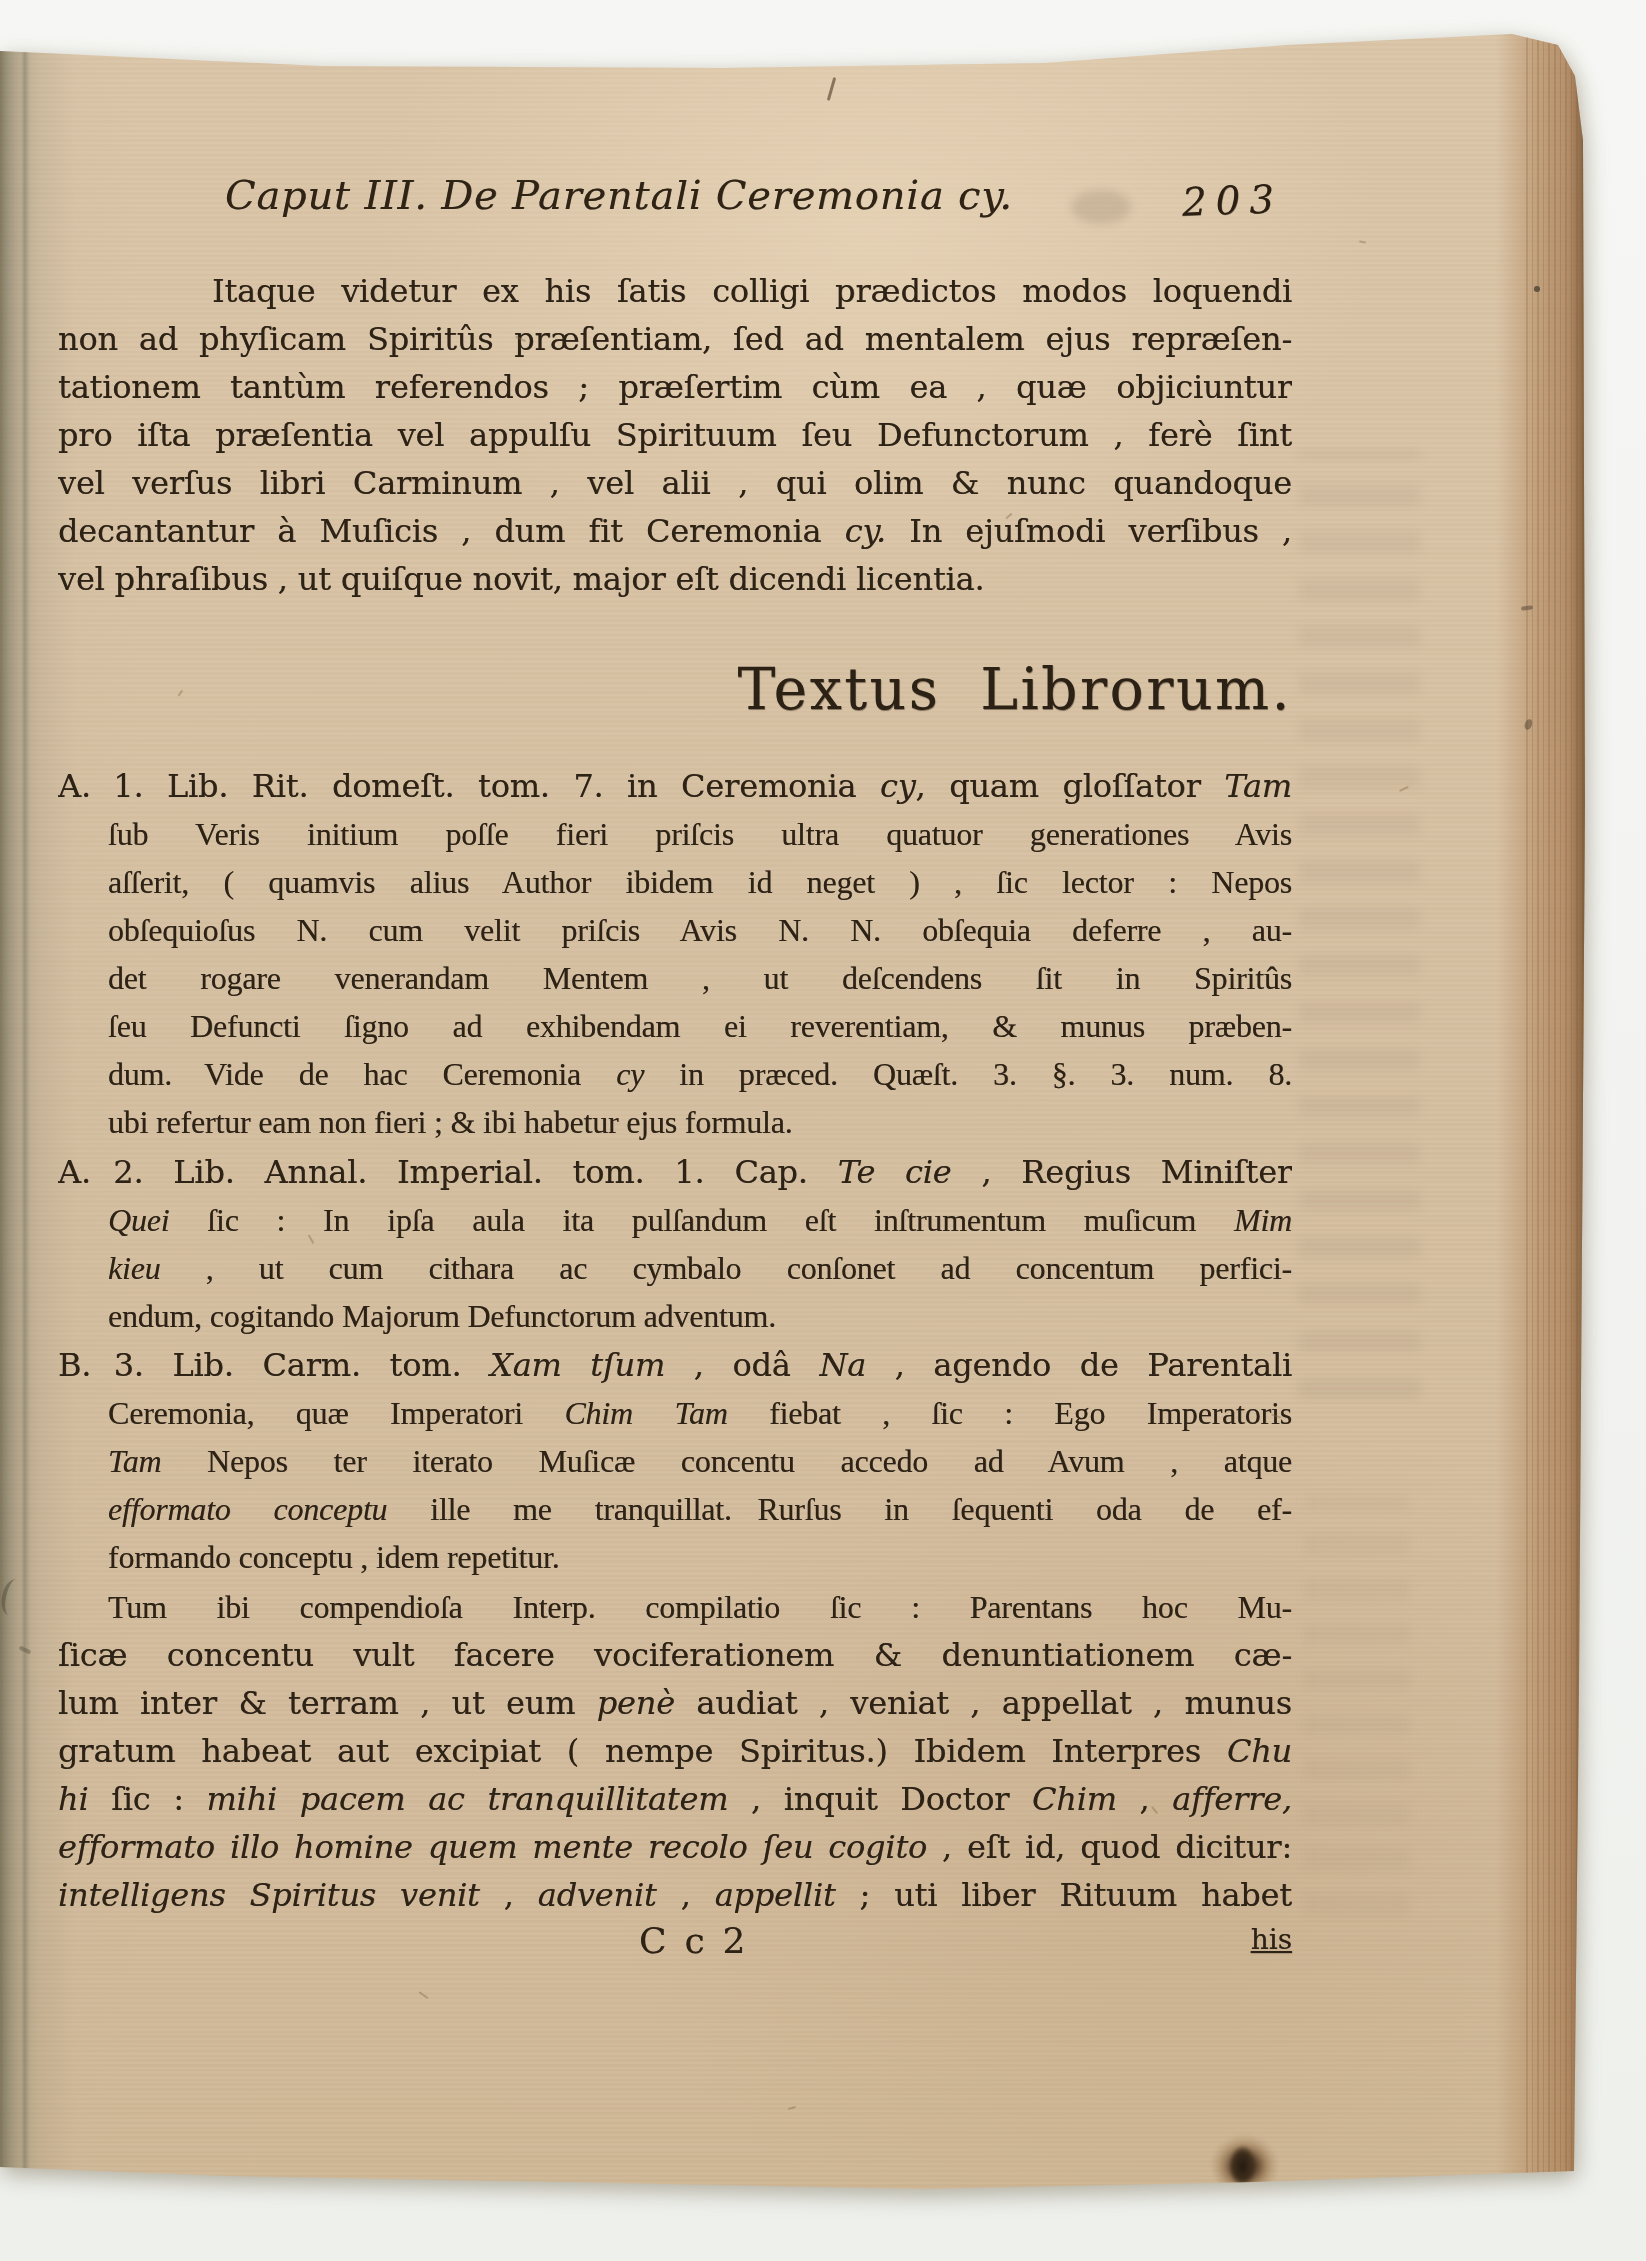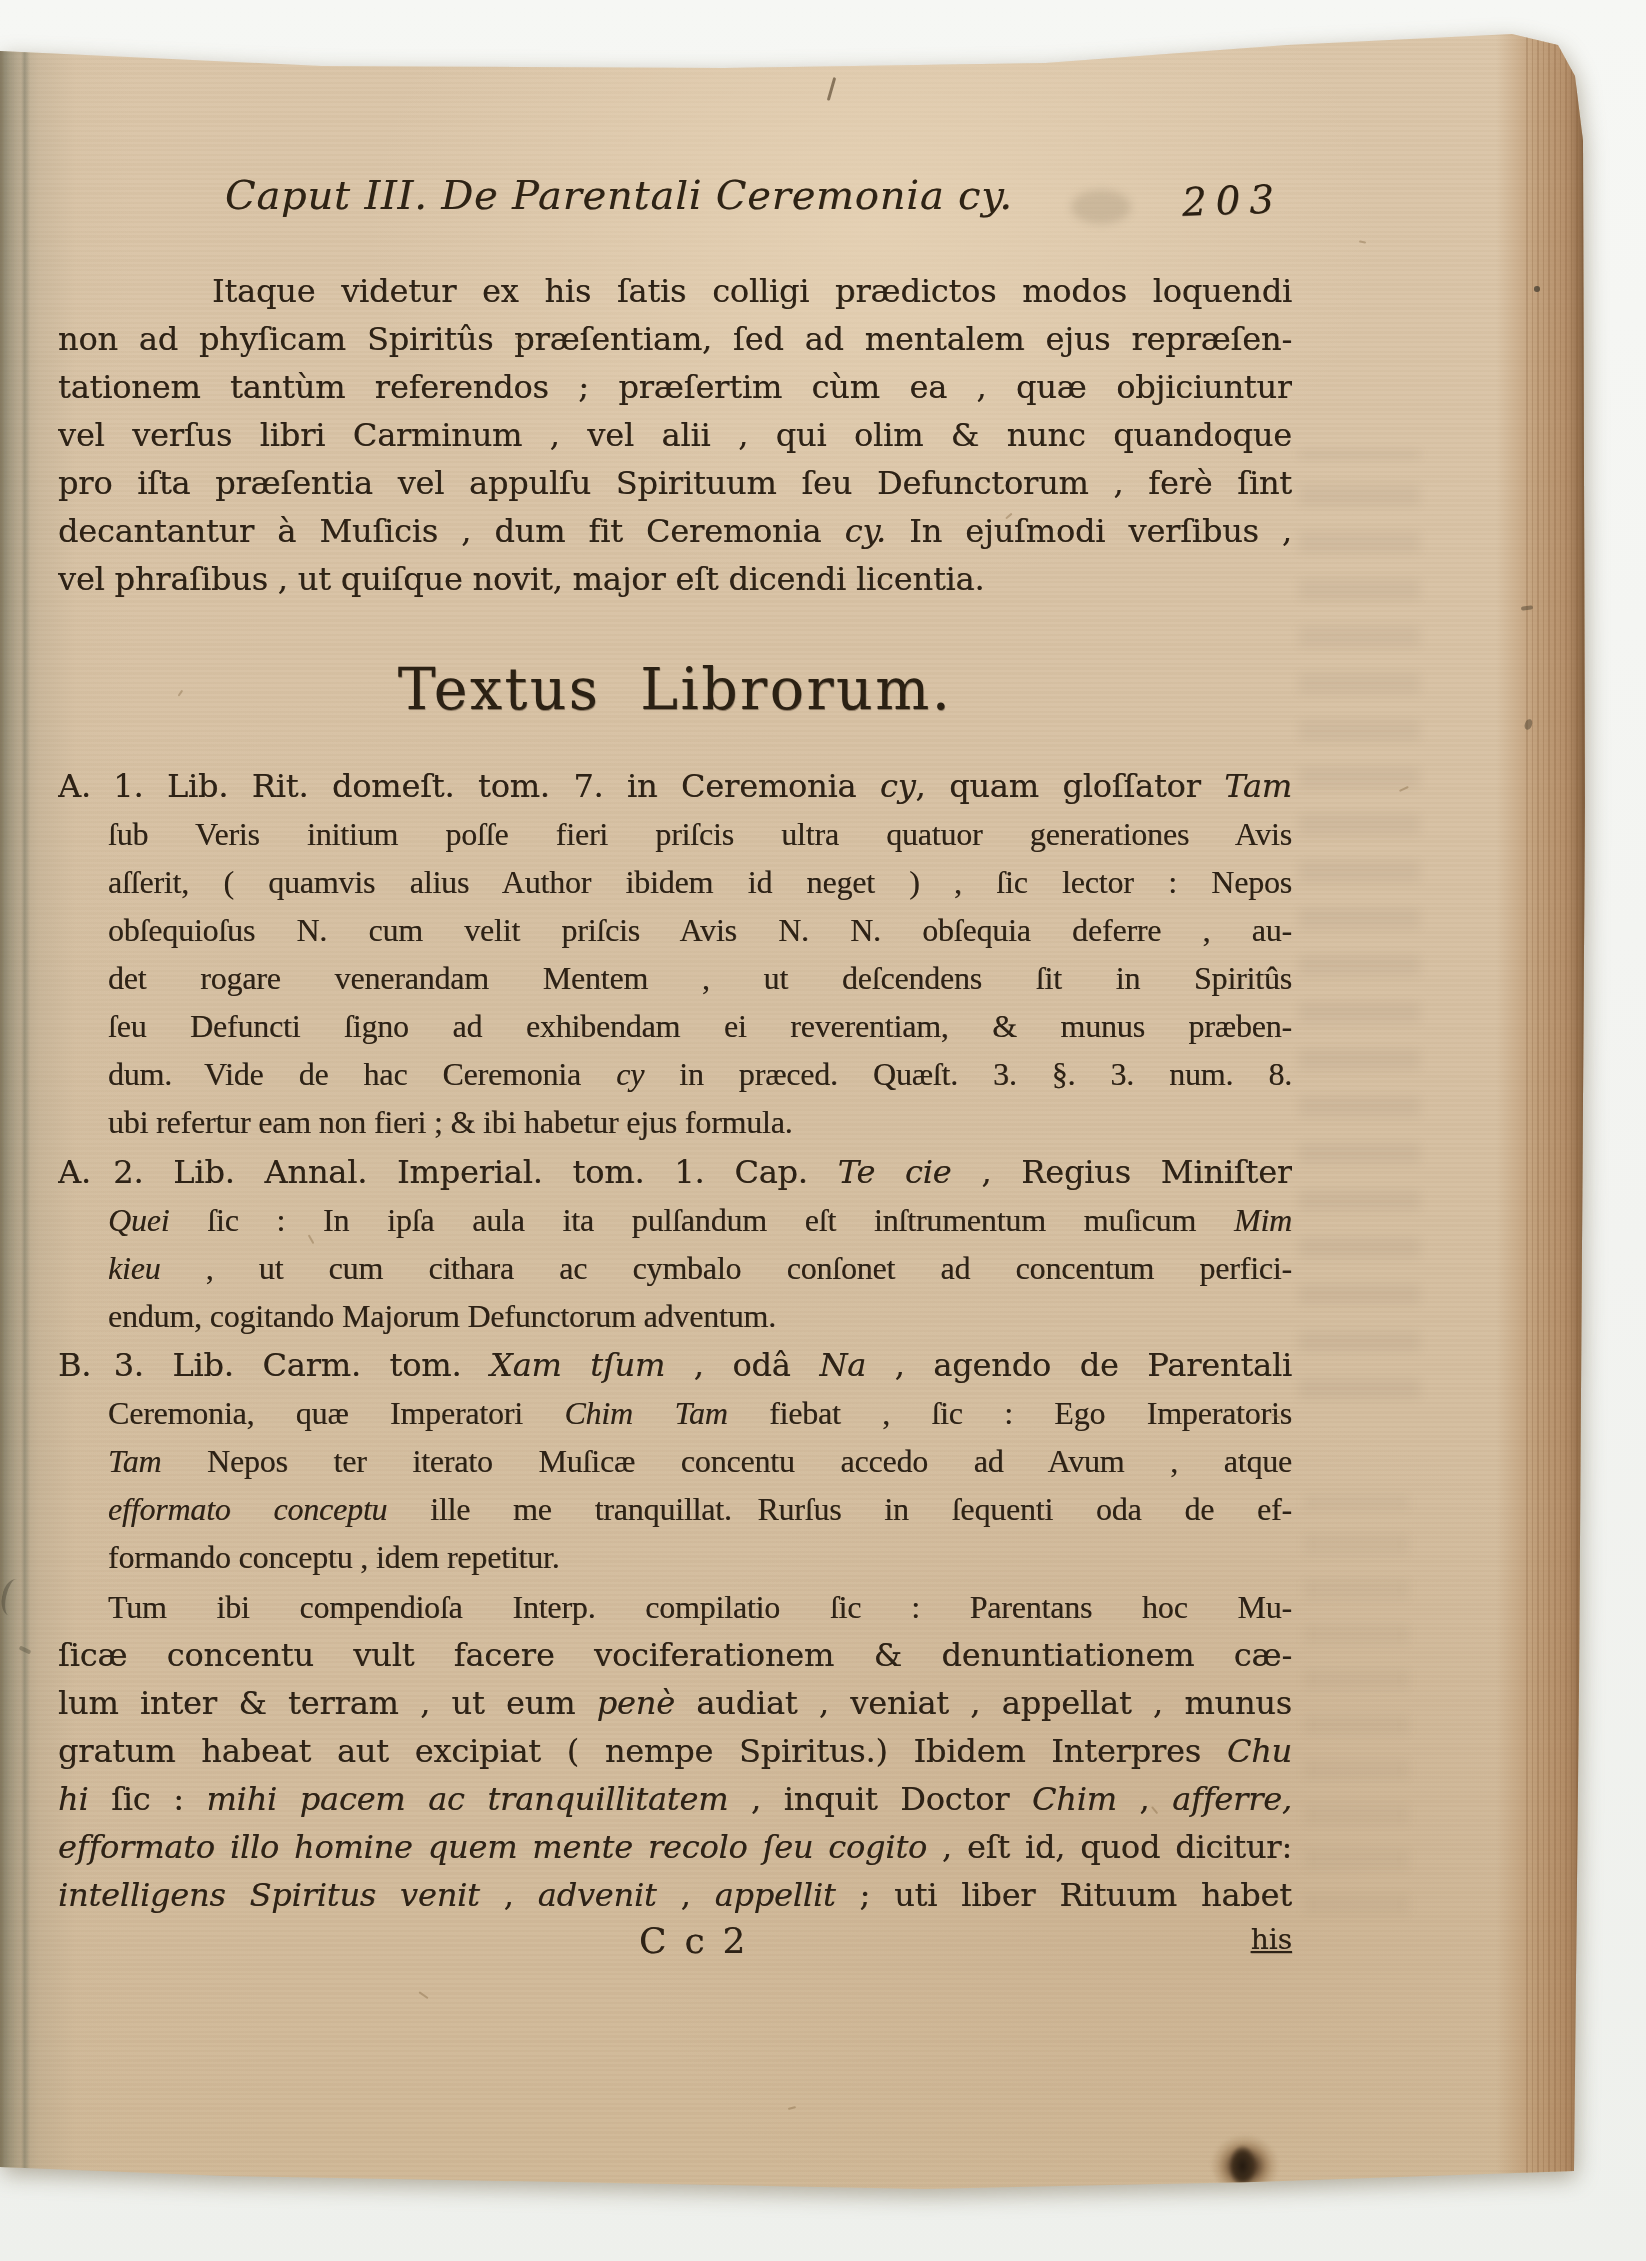--- a/index.html
+++ b/index.html
@@ -29,21 +29,21 @@
   .rh-num{position:absolute;left:1124px;top:6.4px;font-style:italic;font-size:39px;letter-spacing:8.8px;
     color:#2b2013;transform:rotate(-2deg);text-shadow:0.3px 0.4px 0.6px rgba(47,34,20,.5);}
   .block{position:absolute;left:0;width:100%;}
   .line{font-size:32px;line-height:48px;height:48px;overflow:hidden;
     text-align:justify;text-align-last:justify;letter-spacing:-0.2px;
     text-shadow:0.3px 0.4px 0.6px rgba(47,34,20,.55);}
   .line.nj{text-align:center;text-align-last:left;}
   .line.ind1{padding-left:50px;font-family:Liberation Serif, serif;}
   .line.ind2{padding-left:154px;}
   .it{font-style:italic;}
-  .section-heading{position:absolute;top:656px;left:0;width:100%;text-align:center;
+  .section-heading{position:absolute;top:656px;left:0;width:100%;text-align:right;
     font-size:57px;letter-spacing:2.4px;word-spacing:19.3px;color:#2b2114;
     text-shadow:0.5px 0.6px 0.8px rgba(47,34,20,.5);}
   .sig-row{position:absolute;top:1920px;left:0;width:100%;height:48px;}
   .sig-mark{position:absolute;left:581px;top:0;font-size:36px;letter-spacing:3.2px;
     text-shadow:0.3px 0.4px 0.6px rgba(47,34,20,.55);}
   .catchword{position:absolute;right:0;top:3.2px;font-size:28px;
     text-shadow:0.3px 0.4px 0.6px rgba(47,34,20,.55);text-decoration:underline;}
   .stain,.speck{position:absolute;pointer-events:none;}
   .burn{left:1210px;top:2118px;width:77px;height:80px;border-radius:50%;
     background:radial-gradient(closest-side at 45% 60%, #372a1d 0%, #57402a 32%, rgba(126,92,56,.55) 60%, rgba(140,105,65,.25) 78%, rgba(0,0,0,0) 100%);
@@ -76,22 +76,22 @@
     <div class="col">
       <div class="running-head">
         <span class="rh-title">Caput III. De Parentali Ceremonia cy.</span>
         <span class="rh-num">203</span>
       </div>
 
       <div class="block" style="top:267px">
           <div class="line ind2"><span>Itaque videtur ex his ſatis colligi prædictos modos loquendi</span></div>
           <div class="line"><span>non ad phyſicam Spiritûs præſentiam, ſed ad mentalem ejus repræſen-</span></div>
           <div class="line"><span>tationem tantùm referendos ; præſertim cùm ea , quæ objiciuntur</span></div>
+          <div class="line"><span>pro iſta præſentia vel appulſu Spirituum ſeu Defunctorum , ferè ſint</span></div>
           <div class="line"><span>vel verſus libri Carminum , vel alii , qui olim &amp; nunc quandoque</span></div>
-          <div class="line"><span>pro iſta præſentia vel appulſu Spirituum ſeu Defunctorum , ferè ſint</span></div>
           <div class="line"><span>decantantur à Muſicis , dum fit Ceremonia </span><span class="it">cy.</span><span> In ejuſmodi verſibus ,</span></div>
           <div class="line nj"><span>vel phraſibus , ut quiſque novit, major eſt dicendi licentia.</span></div>
         </div>
 
       <div class="section-heading">Textus Librorum.</div>
 
       <div class="block" style="top:762px">
           <div class="line"><span style="margin-right: 0.7em;">A.</span><span>1. Lib. Rit. domeſt. tom. 7. in Ceremonia </span><span class="it">cy</span><span>, quam gloſſator </span><span class="it">Tam</span></div>
           <div class="line ind1"><span>ſub Veris initium poſſe fieri priſcis ultra quatuor generationes Avis</span></div>
           <div class="line ind1"><span>aſſerit, ( quamvis alius Author ibidem id neget ) , ſic lector : Nepos</span></div>

